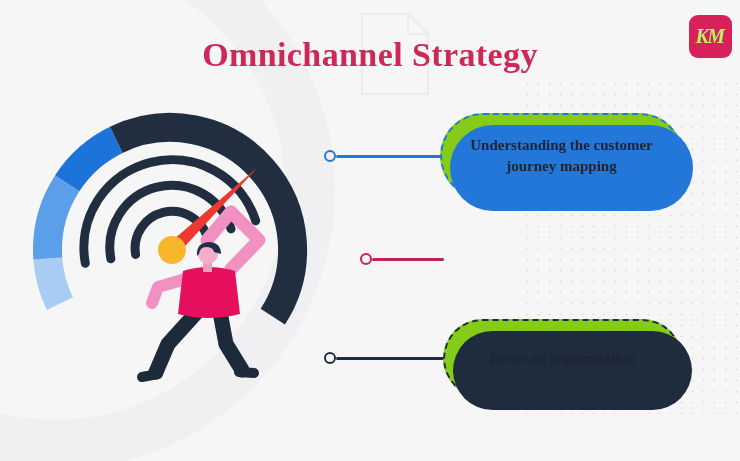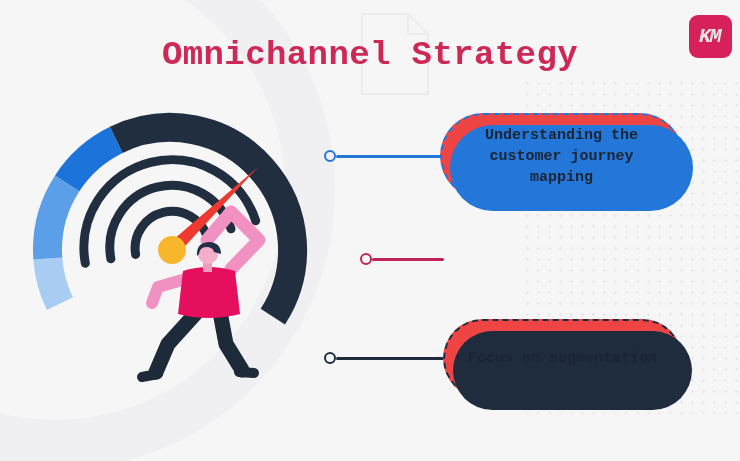--- a/index.html
+++ b/index.html
@@ -1,43 +1,43 @@
 <!DOCTYPE html>
 <html><head>
 <meta charset="utf-8">
 <style>
   html,body { margin:0; padding:0; background:#e9e9ea; }
   .canvas {
     position:relative; width:740px; height:461px; overflow:hidden;
     background:#f6f6f7;
-    font-family:Liberation Mono, monospace;
+    font-family:Liberation Serif, serif;
   }
   
   .dots {
     position:absolute; right:0; top:78px; width:218px; height:336px;
     background-image: radial-gradient(#e3d8de 1.1px, transparent 1.4px);
     background-size: 11px 11px; opacity:.6;
   }
   .illu { position:absolute; inset:0; }
   .title {
     position:absolute; top:36px; left:0; right:0; margin:0;
     text-align:center; font-size:34px; font-weight:700;
     color:#ce2857; letter-spacing:.4px;
   }
   .logo {
     position:absolute; top:15px; left:689px; width:43px; height:43px;
     background:#d6215b; border-radius:9px;
     display:flex; align-items:center; justify-content:center;
-    color:#e5e5e5; font-weight:700; font-size:20px;
+    color:#bef264; font-weight:700; font-size:20px;
     font-style:italic; letter-spacing:-1.5px;
     box-sizing:border-box; padding-right:2px;
   }
   .pill {
     position:absolute; box-sizing:border-box; z-index:1;
-    background:#ef4444; border:2.4px dashed var(--ac); border-radius:46px;
+    background:#84cc16; border:2.4px dashed var(--ac); border-radius:46px;
     display:flex; align-items:center; justify-content:center;
     text-align:center; font-size:15px; font-weight:700; color:#1d2433;
     line-height:1.4; padding:0 16px;
   }
   .pill::before {
     content:""; position:absolute; inset:-2.4px; border-radius:46px;
     background:var(--ac); transform:translate(10px,12px); z-index:-1;
   }
   .pill-1 { left:440px; top:113px; width:243px; height:86px; --ac:#2377d9; }
   .pill-2 { left:443px; top:221px; width:239px; height:77px; --ac:#c0235a; }

